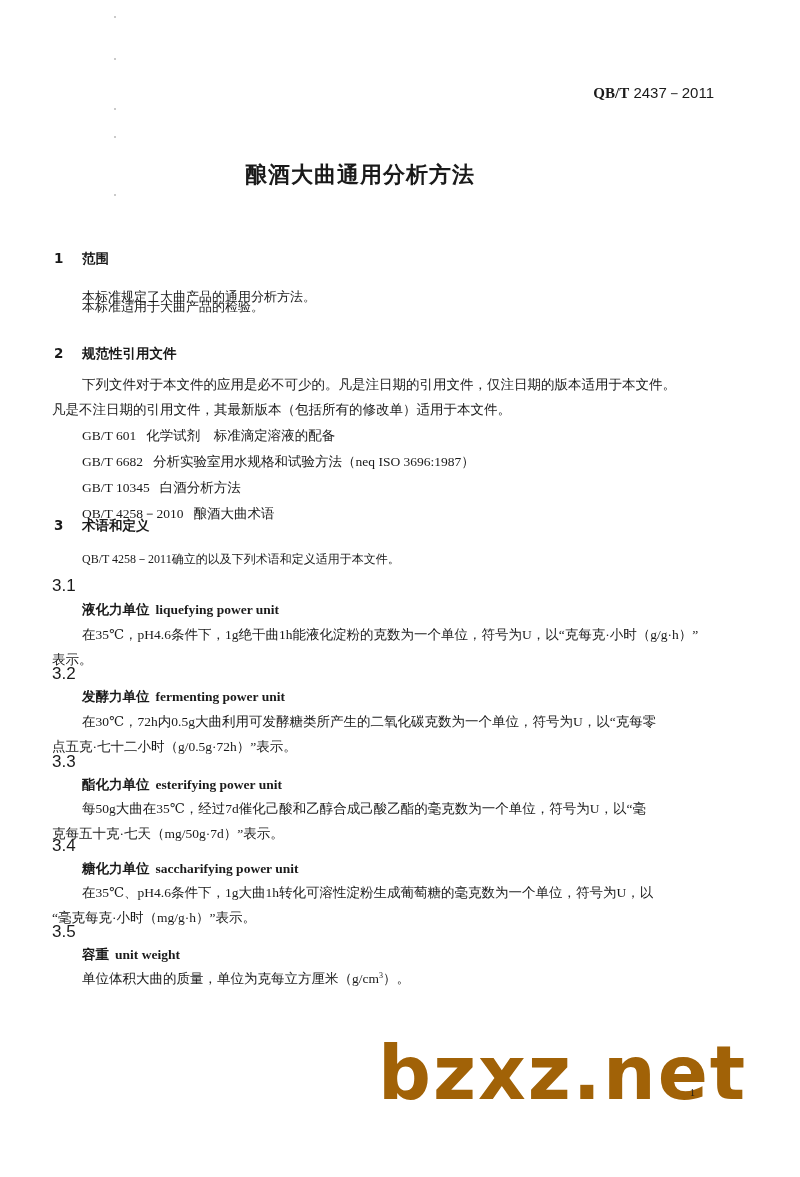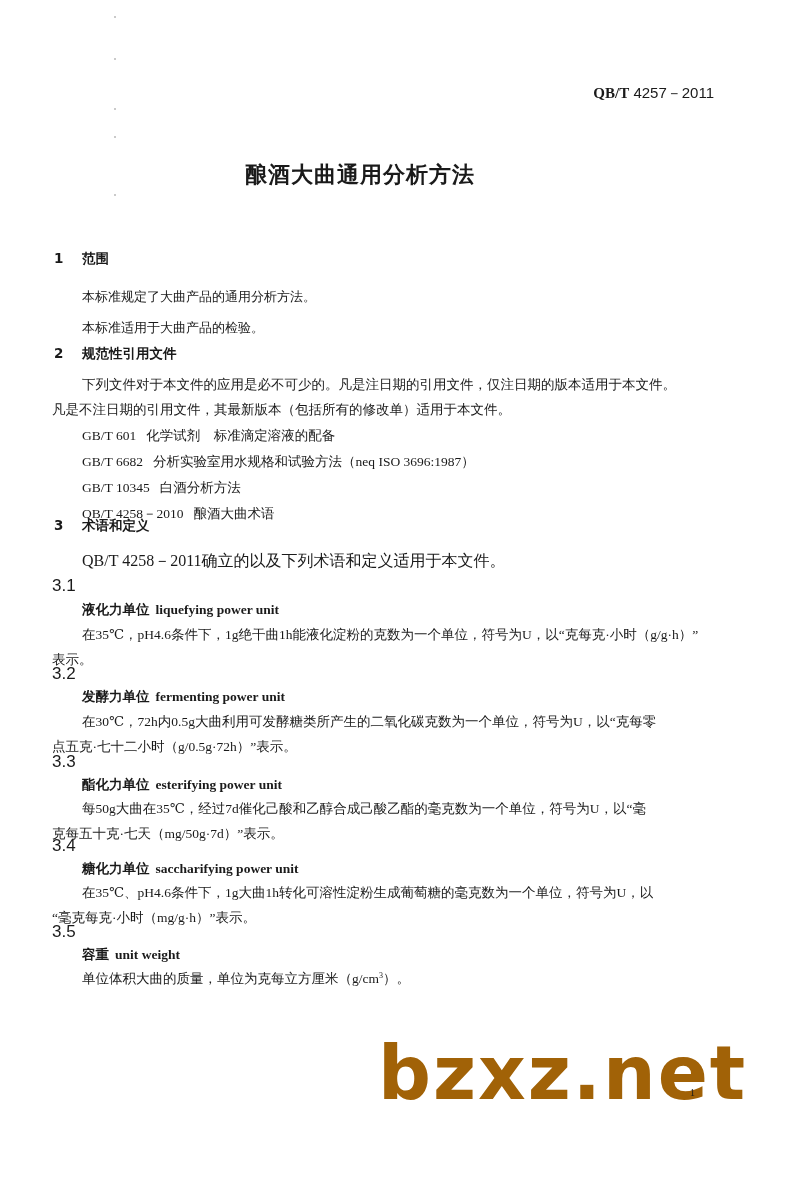--- a/index.html
+++ b/index.html
@@ -24,36 +24,36 @@
     font-family: "DejaVu Sans", sans-serif; color: #a16207; letter-spacing: 2px;
   }
   .pagenum { left: 690px; top: 1087px; font-size: 10px; font-family: "Liberation Serif", serif; }
   .dot { width: 2px; height: 2px; background: #b8b8b8; border-radius: 1px; }
   sup { font-size: 8px; }
 </style>
 </head>
 <body>
 
 <div class="abs std-code">
-  <b>QB/T</b>&nbsp;<span>4257－2011</span>
+  <b>QB/T</b>&nbsp;<span>2437－2011</span>
 </div>
 
 <div class="abs title">酿酒大曲通用分析方法</div>
 
 <div class="abs dot" style="left:114px;top:16px"></div>
 <div class="abs dot" style="left:114px;top:58px"></div>
 <div class="abs dot" style="left:114px;top:108px"></div>
 <div class="abs dot" style="left:114px;top:136px"></div>
 <div class="abs dot" style="left:114px;top:194px"></div>
 
 <div class="abs h1" style="left:54px;top:250px">
   <span class="num">1</span><span>范围</span>
 </div>
 <div class="abs p" style="left:82px;top:288px">本标准规定了大曲产品的通用分析方法。</div>
-<div class="abs p" style="left:82px;top:319px">本标准适用于大曲产品的检验。</div>
+<div class="abs p" style="left:82px;top:298px">本标准适用于大曲产品的检验。</div>
 
 <div class="abs h1" style="left:54px;top:345px">
   <span class="num">2</span><span>规范性引用文件</span>
 </div>
 <div class="abs p serif" style="left:82px;top:376px;font-size:13.5px">下列文件对于本文件的应用是必不可少的。凡是注日期的引用文件，仅注日期的版本适用于本文件。</div>
 <div class="abs p serif" style="left:52px;top:401px;font-size:13.5px">凡是不注日期的引用文件，其最新版本（包括所有的修改单）适用于本文件。</div>
 
 <div class="abs p serif" style="left:82px;top:427px;font-size:13.5px">
   <span>GB/T 601</span>&nbsp;&nbsp;&nbsp;<span>化学试剂　标准滴定溶液的配备</span>
 </div>
@@ -63,21 +63,21 @@
 <div class="abs p serif" style="left:82px;top:479px;font-size:13.5px">
   <span>GB/T 10345</span>&nbsp;&nbsp;&nbsp;<span>白酒分析方法</span>
 </div>
 <div class="abs p serif" style="left:82px;top:505px;font-size:13.5px">
   <span>QB/T 4258－2010</span>&nbsp;&nbsp;&nbsp;<span>酿酒大曲术语</span>
 </div>
 
 <div class="abs h1" style="left:54px;top:517px;top:517px">
   <span class="num">3</span><span>术语和定义</span>
 </div>
-<div class="abs p serif" style="left:82px;top:551px;font-size:16px">QB/T 4258－2011确立的以及下列术语和定义适用于本文件。</div>
+<div class="abs p serif" style="left:82px;top:551px;font-size:12px">QB/T 4258－2011确立的以及下列术语和定义适用于本文件。</div>
 
 <div class="abs clause" style="left:52px;top:576px">3.1</div>
 <div class="abs term" style="left:82px;top:601px">
   <span>液化力单位</span><span class="en">liquefying power unit</span>
 </div>
 <div class="abs p serif" style="left:82px;top:626px;font-size:13.5px">在35℃，pH4.6条件下，1g绝干曲1h能液化淀粉的克数为一个单位，符号为U，以“克每克·小时（g/g·h）”</div>
 <div class="abs p serif" style="left:52px;top:651px;font-size:13.5px">表示。</div>
 
 <div class="abs clause" style="left:52px;top:664px">3.2</div>
 <div class="abs term" style="left:82px;top:688px">

